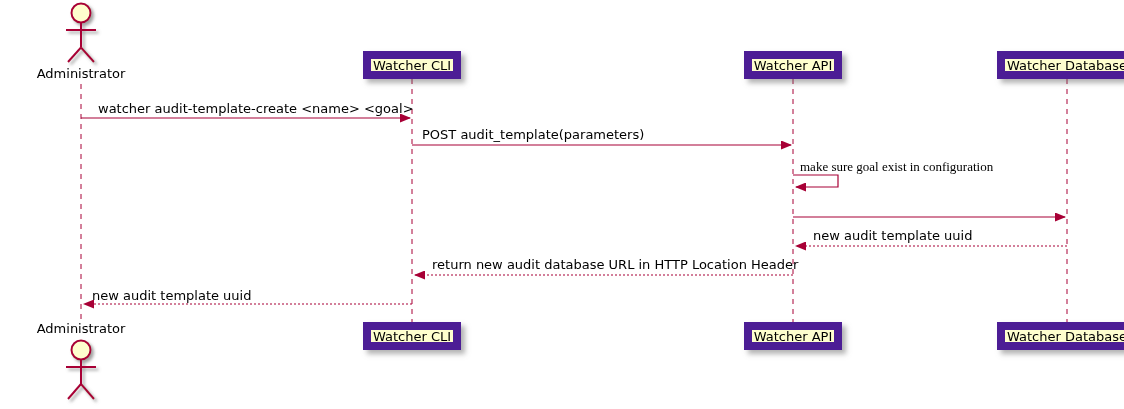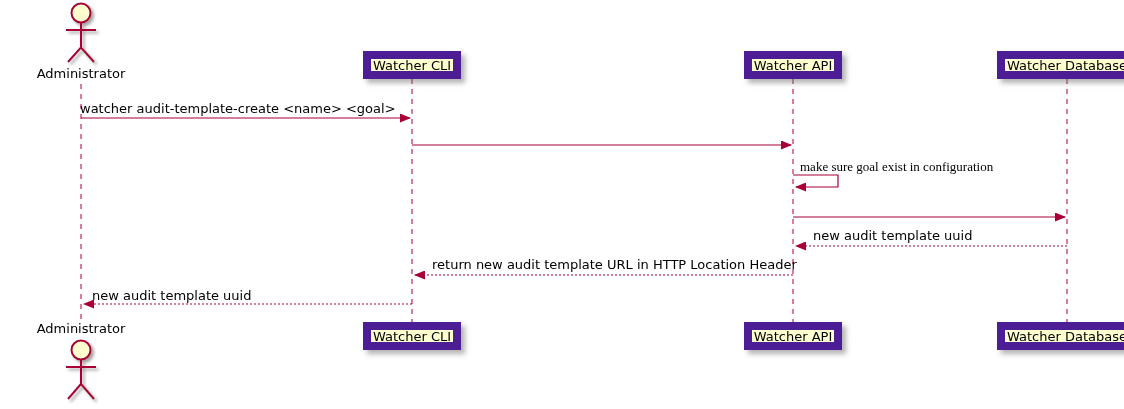--- a/index.html
+++ b/index.html
@@ -87,19 +87,20 @@
   <div class="actor-label" style="left:2px;top:321px;width:110px;">Administrator</div>
 
   <div class="participant" style="left:339px;top:51px;width:98px;height:28px;">Watcher CLI</div>
   <div class="participant" style="left:720px;top:51px;width:98px;height:28px;">Watcher API</div>
   <div class="participant" style="left:973px;top:51px;width:140px;height:28px;">Watcher Database</div>
 
   <div class="participant" style="left:339px;top:322px;width:98px;height:28px;">Watcher CLI</div>
   <div class="participant" style="left:720px;top:322px;width:98px;height:28px;">Watcher API</div>
   <div class="participant" style="left:973px;top:322px;width:140px;height:28px;">Watcher Database</div>
 
-  <div class="msg-label" style="left:56px;top:101px;">watcher audit-template-create &lt;name&gt; &lt;goal&gt;</div>
+  <div class="msg-label" style="left:74px;top:101px;">watcher audit-template-create &lt;name&gt; &lt;goal&gt;</div>
+  <div class="msg-label" style="left:398px;top:127px;">POST audit_template(parameters)</div>
   <div class="msg-label" style="left:776px;top:159px;font-family:Liberation Serif, serif;">make sure goal exist in configuration</div>
   <div class="msg-label" style="left:789px;top:228px;">new audit template uuid</div>
-  <div class="msg-label" style="left:408px;top:257px;">return new audit template URL in HTTP Location Header</div>
+  <div class="msg-label" style="left:408px;top:257px;">return new audit database URL in HTTP Location Header</div>
   <div class="msg-label" style="left:68px;top:288px;">new audit template uuid</div>
 
 </div>
 
 </body></html>

